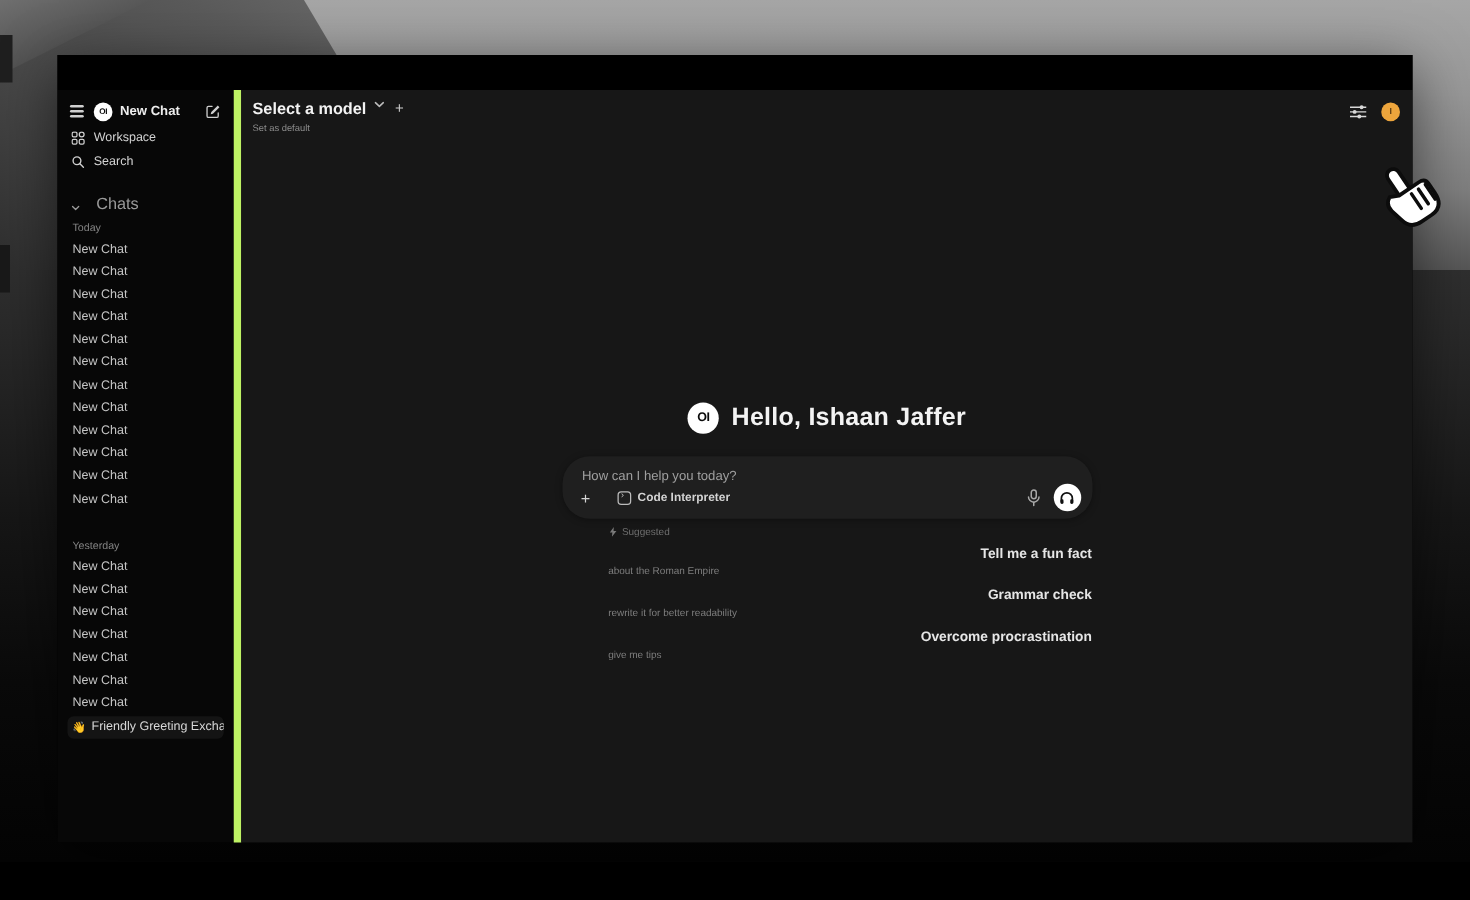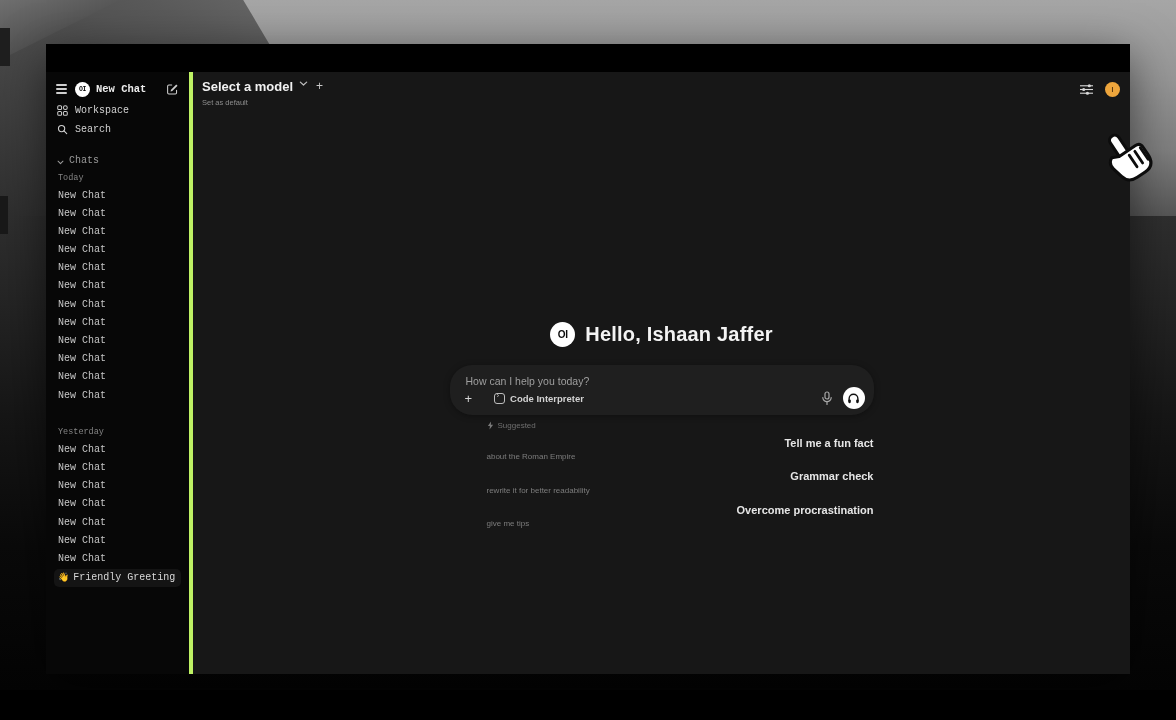--- a/index.html
+++ b/index.html
@@ -21,33 +21,33 @@
   .deco-a { position:absolute; left:0; top:28px; width:10px; height:38px; background:#1f1f1f; }
   .deco-b { position:absolute; left:0; top:196px; width:8px; height:38px; background:#191919; }
 
   
   .app-window { position:absolute; left:46px; top:44px; width:1084px; height:630px;
     background:#000; box-shadow:0 12px 44px rgba(0,0,0,.55); display:flex; flex-direction:column; }
   .window-topbar { height:28px; background:#000; flex:none; }
   .app-body { flex:1; display:flex; min-height:0; }
 
   
-  .sidebar { width:147px; flex:none; background:#070707; border-right:4px solid #bef264;
-    padding:7px 8px 8px 8px; color:#c9c9c9; overflow:hidden;font-family:Liberation Mono, monospace; }
+  .sidebar { width:147px; flex:none; background:#070707; border-right:6px solid #bef264;
+    padding:7px 8px 8px 8px; color:#c9c9c9; overflow:hidden; }
   .sb-header { display:flex; align-items:center; gap:6px; height:20px; margin-bottom:6px; }
   .hamburger { display:flex; flex-direction:column; gap:2.5px; padding:3px 2px; cursor:pointer; }
   .hamburger span { display:block; width:11px; height:1.4px; background:#cfcfcf; border-radius:1px; }
   .logo-circle { width:15px; height:15px; border-radius:50%; background:#fff; color:#0a0a0a;
     display:flex; align-items:center; justify-content:center; font-size:6.5px; font-weight:bold; letter-spacing:-.3px; flex:none; }
   .sb-title { font-size:10.5px; font-weight:bold; color:#ededed; flex:1; white-space:nowrap; }
   .icon-btn { background:none; border:none; padding:2px; cursor:pointer; display:flex; align-items:center; justify-content:center; }
   .sb-row { display:flex; align-items:flex-start; gap:7px; height:19px; padding:0 3px; font-size:10px;
     color:#d2d2d2; border-radius:5px; cursor:pointer; }
   .sb-row svg { flex:none; }
-  .sb-section { display:flex; align-items:flex-end; gap:5px; margin:12px 0 2px 3px; font-size:10px; color:#9a9a9a; cursor:pointer; }
+  .sb-section { display:flex; align-items:flex-end; gap:13px; margin:12px 0 2px 3px; font-size:13px; color:#9a9a9a; cursor:pointer; }
   .group-label { font-size:8.5px; color:#848484; margin:7px 0 4px 4px; }
   .chat-item { font-size:10px; color:#c6c6c6; padding:2.5px 4px; height:18.2px; border-radius:5px;
     white-space:nowrap; overflow:hidden; text-overflow:ellipsis; cursor:pointer; }
   .chat-last { display:flex; align-items:center; gap:4px; font-size:10px; color:#d8d8d8;
     padding:2.5px 4px; height:18.2px; border-radius:5px; background:#141414; cursor:pointer;
     white-space:nowrap; overflow:hidden; }
   .wave { font-size:9px; color:#e8b13e; }
 
   
   .main { flex:1; position:relative; background:#171717; min-width:0; }

